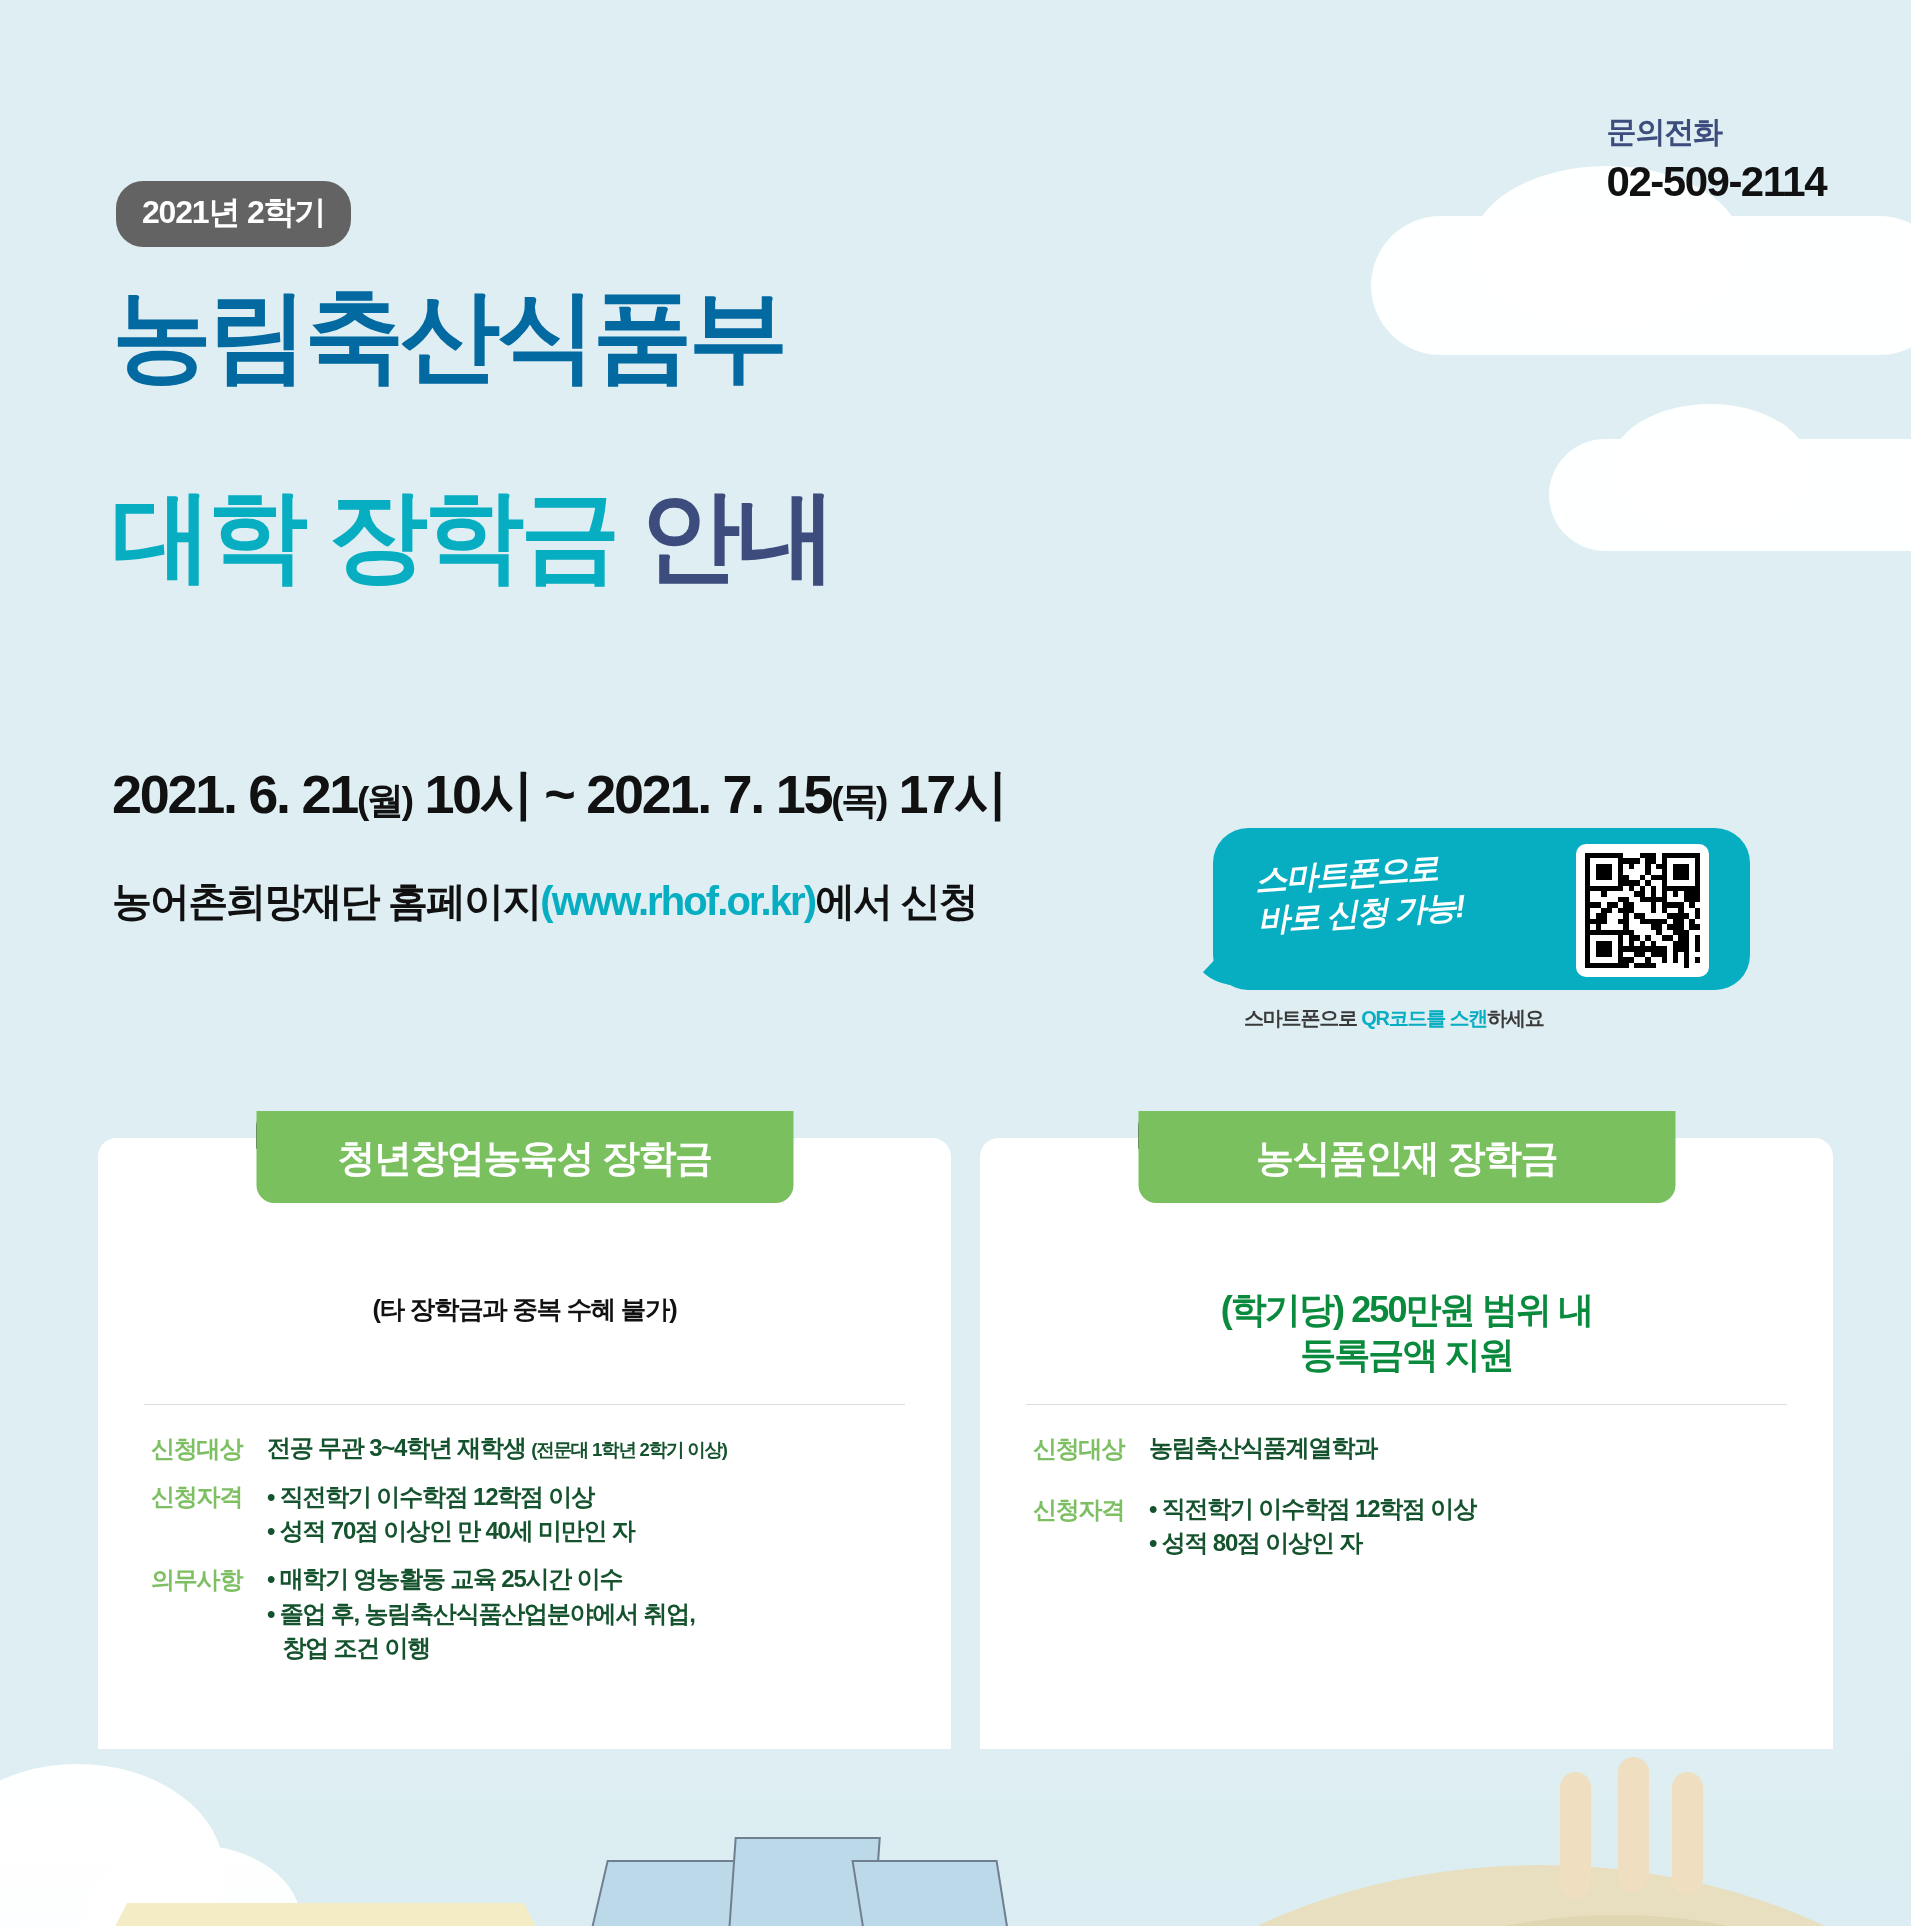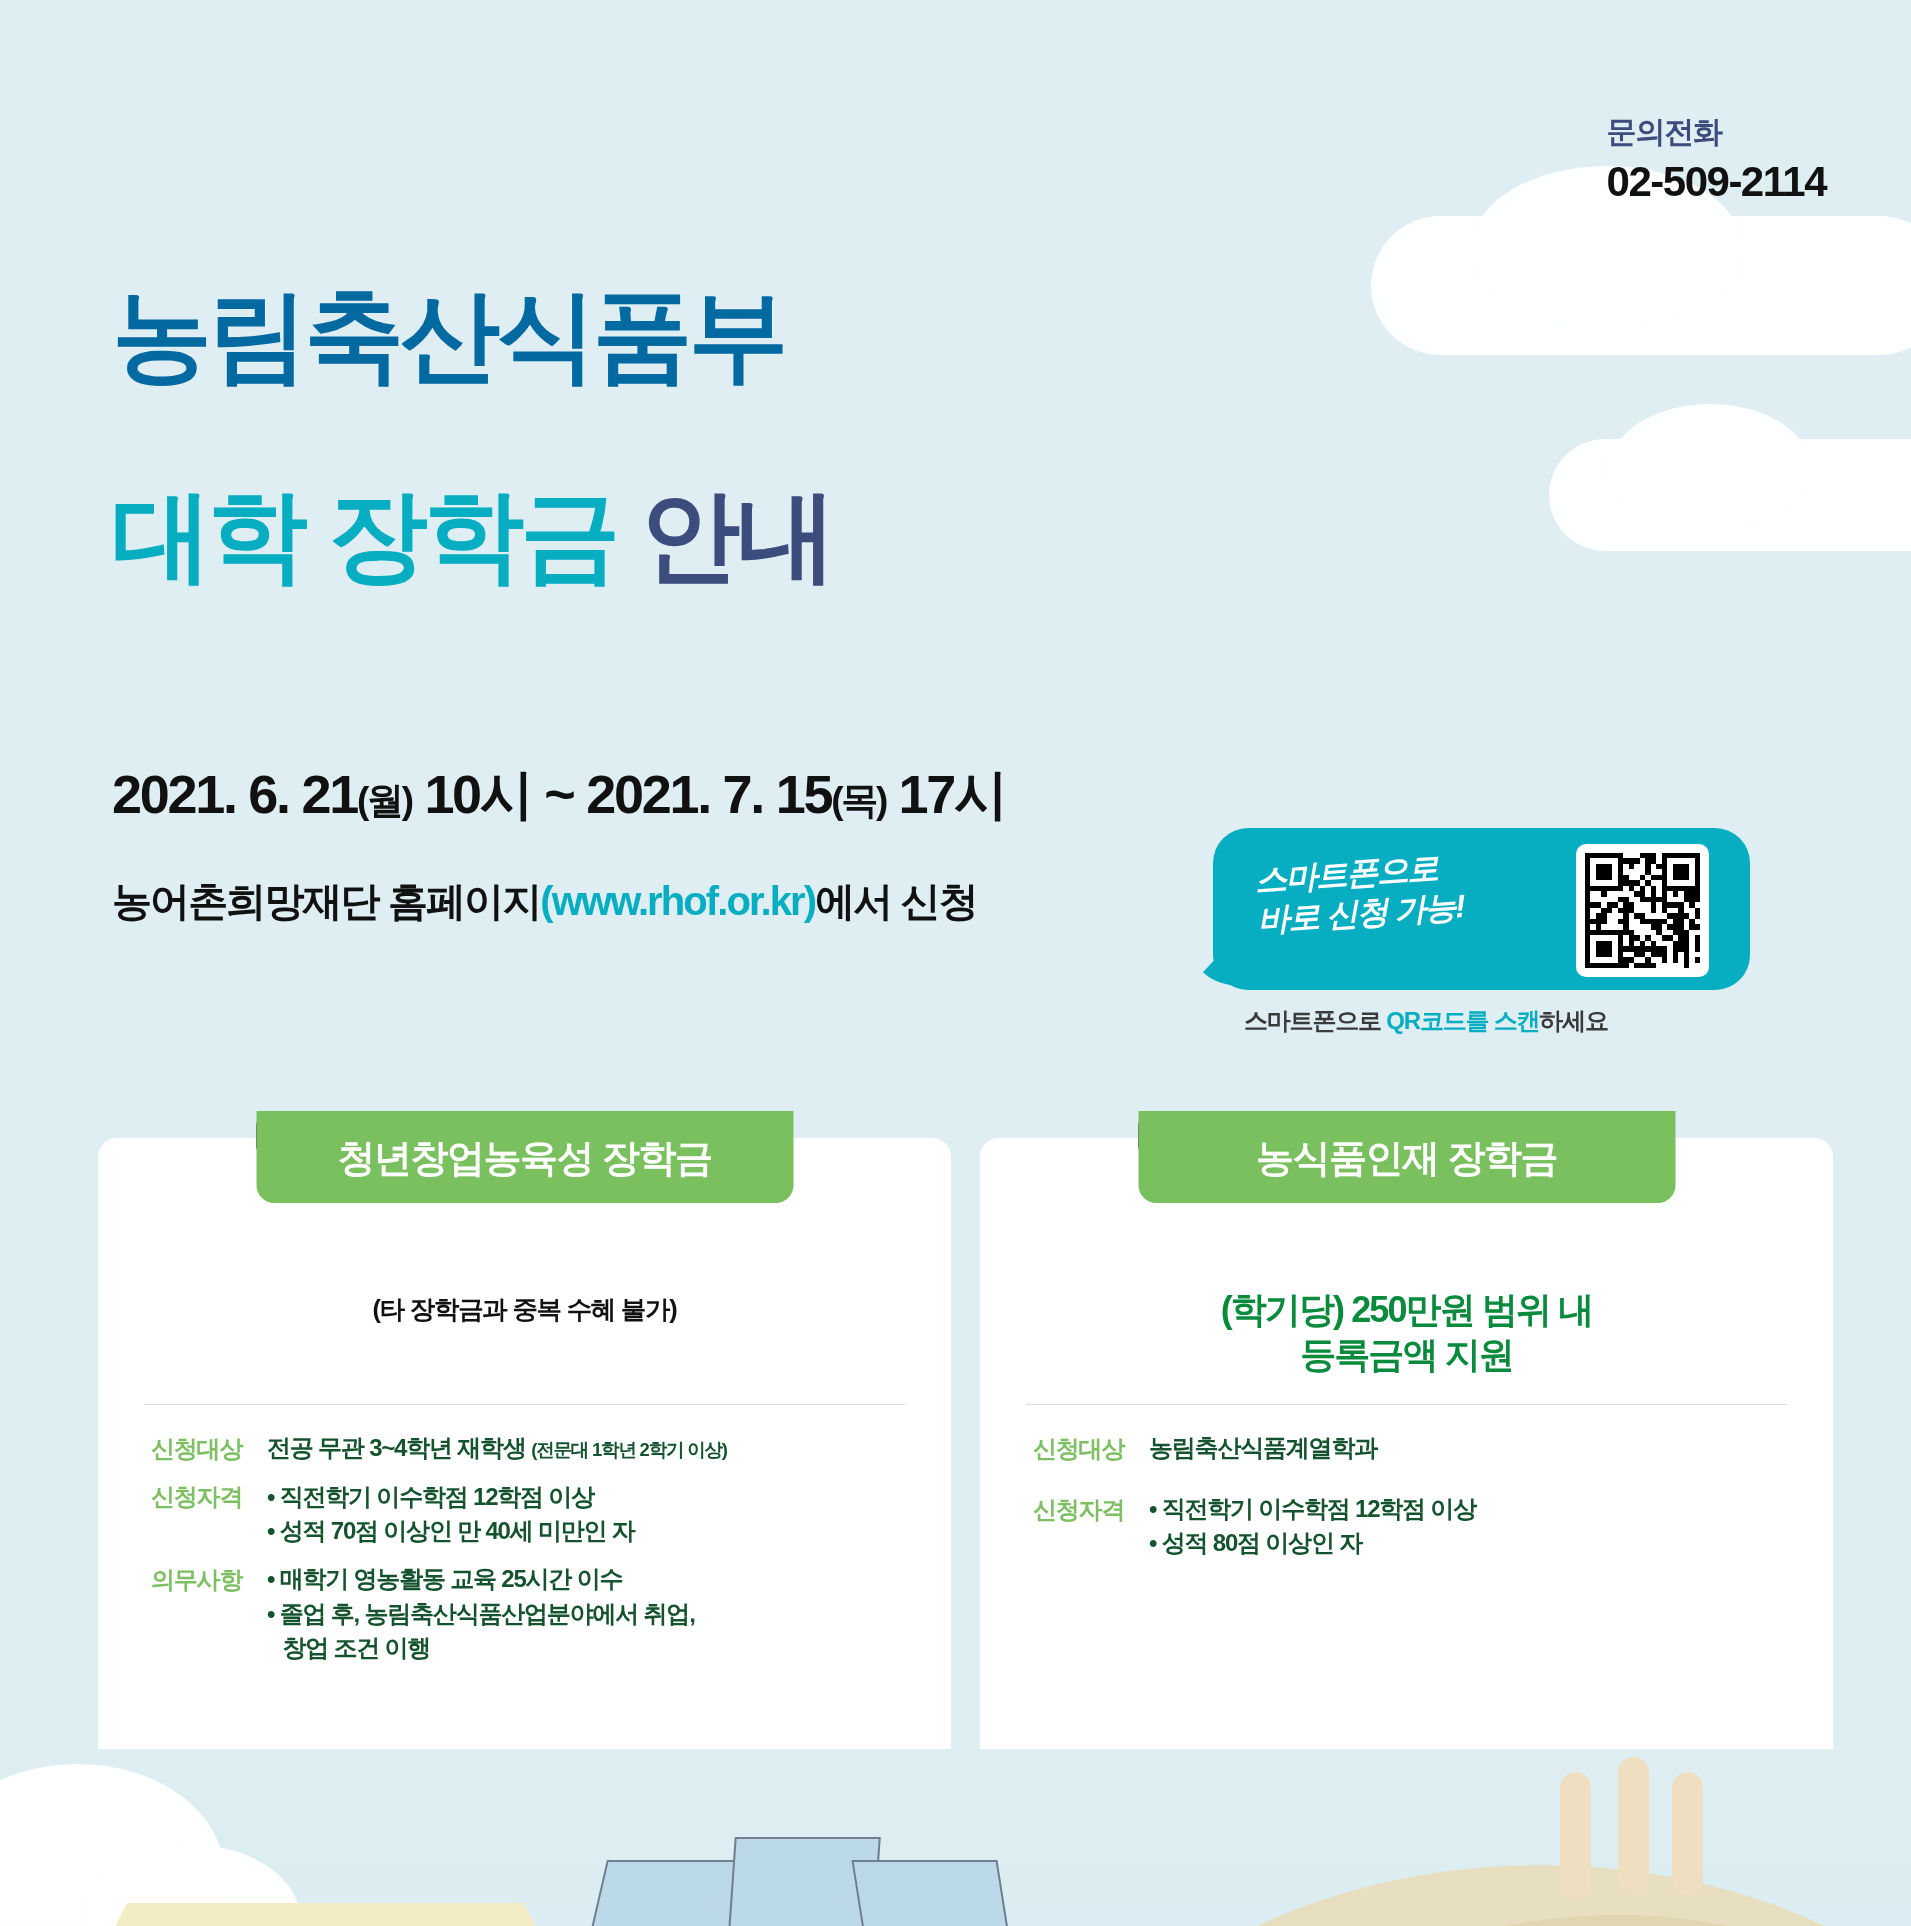--- a/index.html
+++ b/index.html
@@ -90,21 +90,21 @@
     padding:8.5px;
   }
   .qr-grid {
     width:100%; height:100%;
     display:grid; grid-template-columns:repeat(21,1fr); grid-template-rows:repeat(21,1fr);
   }
   .qr-grid i { display:block; }
   .qr-grid i.on { background:#000000; }
   .qr-caption {
     position:absolute; left:1244px; top:1005px;
-    font-size:24px; font-weight:bold; color:#3a3a3a; letter-spacing:-1.2px;
+    font-size:20px; font-weight:bold; color:#3a3a3a; letter-spacing:-1.2px;
     white-space:nowrap;
   }
   .qr-caption .hl { color:#07aec2; }
 
   
   .card {
     position:absolute; top:1138px;
     width:853px; height:661px;
     background:#ffffff; border-radius:18.5px;
   }
@@ -183,20 +183,21 @@
   <div class="cloud" style="left:1371px;top:216px;width:578px;height:139px;border-radius:100px;"></div>
   <div class="cloud" style="left:1472px;top:166px;width:270px;height:162px;"></div>
   <div class="cloud" style="left:1549px;top:439px;width:424px;height:112px;border-radius:77px;"></div>
   <div class="cloud" style="left:1610px;top:404px;width:200px;height:127px;"></div>
 
   <div class="phone-row">
     <span class="phone-label">문의전화</span>
     <span class="phone-num">02-509-2114</span>
   </div>
 
+  <div class="pill">2021년 2학기</div>
 
   <div class="title1">농림축산식품부</div>
   <div class="title2">
     <span class="teal">대학 장학금</span>
     <span class="navy">안내</span>
   </div>
 
   <div class="dateline">
     <span>2021. 6. 21</span><span class="sm">(월)</span>
     <span>10시</span>

